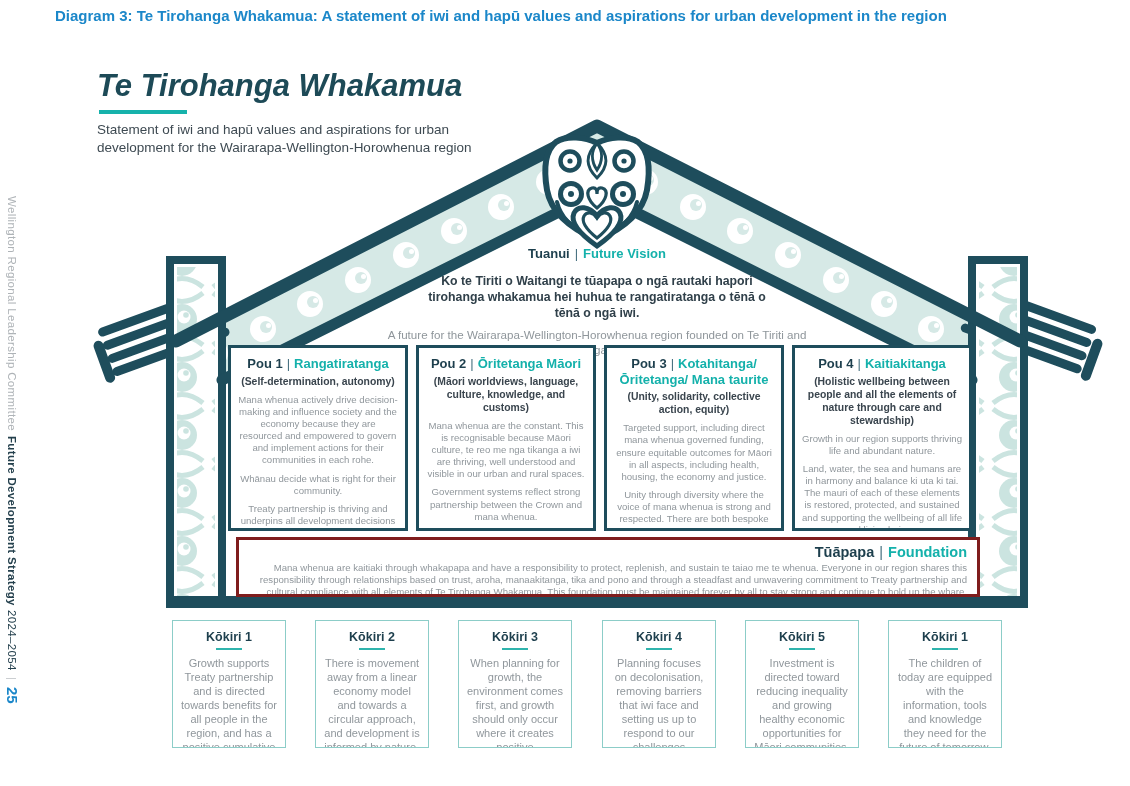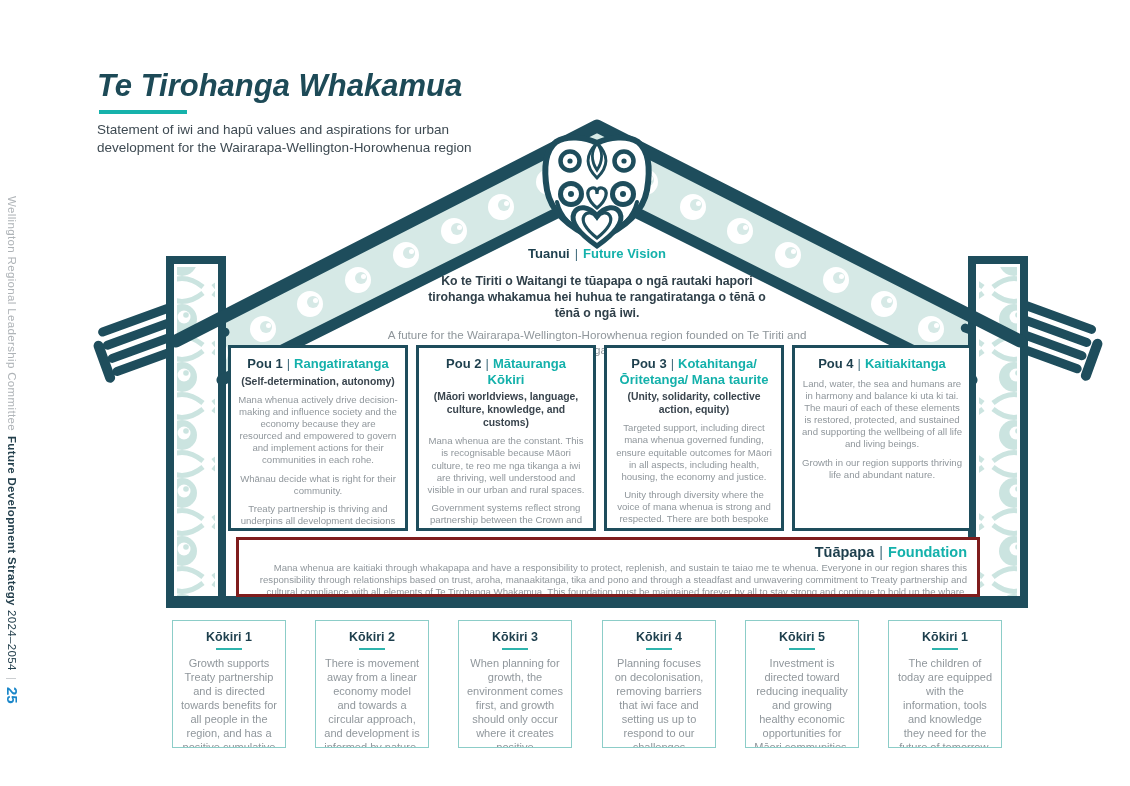--- a/index.html
+++ b/index.html
@@ -44,20 +44,21 @@
        border:1.5px solid #8ccdc8;padding:9px 8px 0;text-align:center;overflow:hidden;}
   .kok-head{font-size:12.5px;font-weight:bold;color:#1d3f4d;}
   .kok-line{width:26px;height:2px;background:#2fb4ad;margin:4px auto 6px;}
   .kok-body{margin:0;font-size:11px;line-height:1.28;color:#90979c;}
 </style>
 </head>
 <body>
 
 <div class="page">
 
+  <div class="doc-header">Diagram 3: Te Tirohanga Whakamua: A statement of iwi and hapū values and aspirations for urban development in the region</div>
 
   <div class="sidebar"><span>Wellington Regional Leadership Committee</span><span class="sb-strategy">Future Development Strategy</span><span class="sb-years">2024–2054</span><span class="sb-div">|</span><span class="sb-page">25</span></div>
 
   <h1 class="title">Te Tirohanga Whakamua</h1>
   <div class="title-underline"></div>
   <p class="subtitle">Statement of iwi and hapū values and aspirations for urban development for the Wairarapa-Wellington-Horowhenua region</p>
 
   <svg class="whare" viewBox="0 0 1130 786" aria-hidden="true">
     <defs>
       <pattern id="postPat" width="52" height="58" patternUnits="userSpaceOnUse">
@@ -153,38 +154,39 @@
 
   <div class="pou" style="left:228px">
     <div class="pou-head"><span class="dk">Pou 1</span><span class="pipe">|</span><span class="tl">Rangatiratanga</span></div>
     <div class="pou-sub">(Self-determination, autonomy)</div>
     <p class="body">Mana whenua actively drive decision-making and influence society and the economy because they are resourced and empowered to govern and implement actions for their communities in each rohe.</p>
     <p class="body">Whānau decide what is right for their community.</p>
     <p class="body">Treaty partnership is thriving and underpins all development decisions in our towns and cities.</p>
   </div>
 
   <div class="pou" style="left:416px">
-    <div class="pou-head"><span class="dk">Pou 2</span><span class="pipe">|</span><span class="tl">Mātauranga Kōkiri</span></div>
+    <div class="pou-head"><span class="dk">Pou 2</span><span class="pipe">|</span><span class="tl">Ōritetanga Māori</span></div>
     <div class="pou-sub">(Māori worldviews, language, culture, knowledge, and customs)</div>
     <p class="body">Mana whenua are the constant. This is recognisable because Māori culture, te reo me nga tikanga a iwi are thriving, well understood and visible in our urban and rural spaces.</p>
     <p class="body">Government systems reflect strong partnership between the Crown and mana whenua.</p>
     <p class="body">Tikanga, mātauranga, whakapapa and te ao Māori perspectives are recognised, supported and respected. This is reflected in decision making and governance at all levels.</p>
   </div>
 
   <div class="pou" style="left:604px">
     <div class="pou-head"><span class="dk">Pou 3</span><span class="pipe">|</span><span class="tl">Kotahitanga/ Ōritetanga/ Mana taurite</span></div>
     <div class="pou-sub">(Unity, solidarity, collective action, equity)</div>
     <p class="body">Targeted support, including direct mana whenua governed funding, ensure equitable outcomes for Māori in all aspects, including health, housing, the economy and justice.</p>
     <p class="body">Unity through diversity where the voice of mana whenua is strong and respected. There are both bespoke local solutions and regional solutions that benefit everyone.</p>
   </div>
 
   <div class="pou" style="left:792px">
     <div class="pou-head"><span class="dk">Pou 4</span><span class="pipe">|</span><span class="tl">Kaitiakitanga</span></div>
+    <div class="pou-sub">(Holistic wellbeing between people and all the elements of nature through care and stewardship)</div>
+    <p class="body">Growth in our region supports thriving life and abundant nature.</p>
     <p class="body">Land, water, the sea and humans are in harmony and balance ki uta ki tai. The mauri of each of these elements is restored, protected, and sustained and supporting the wellbeing of all life and living beings.</p>
-    <p class="body">Growth in our region supports thriving life and abundant nature.</p>
   </div>
 
   <div class="foundation">
     <div class="fnd-head"><span class="dk">Tūāpapa</span><span class="pipe">|</span><span class="tl">Foundation</span></div>
     <p class="fnd-body">Mana whenua are kaitiaki through whakapapa and have a responsibility to protect, replenish, and sustain te taiao me te whenua. Everyone in our region shares this responsibility through relationships based on trust, aroha, manaakitanga, tika and pono and through a steadfast and unwavering commitment to Treaty partnership and cultural compliance with all elements of Te Tirohanga Whakamua. This foundation must be maintained forever by all to stay strong and continue to hold up the whare.</p>
   </div>
 
   <div class="kokiri" style="left:172px">
     <div class="kok-head">Kōkiri 1</div>
     <div class="kok-line"></div>

